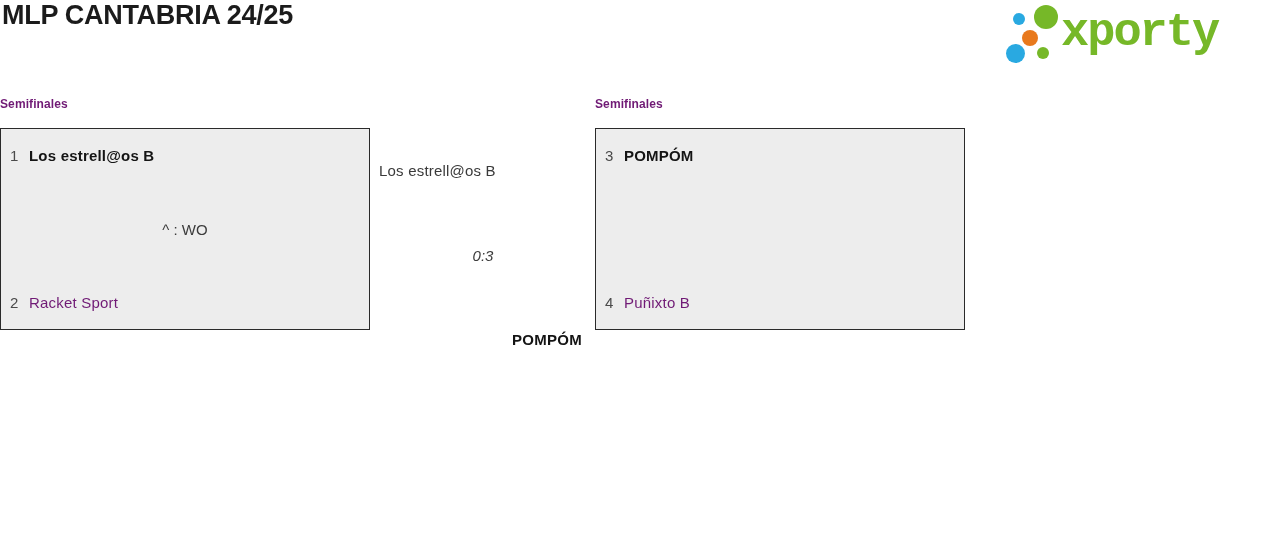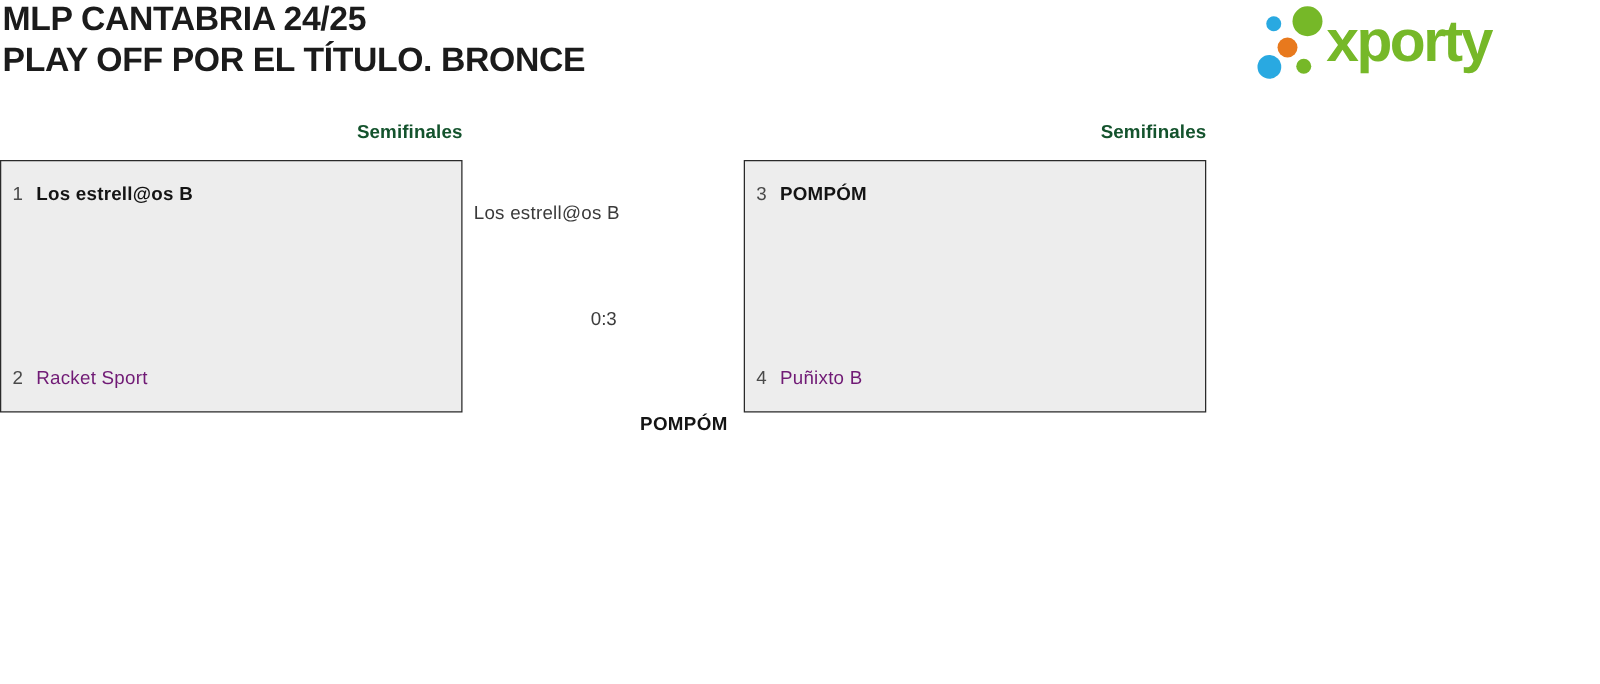--- a/index.html
+++ b/index.html
@@ -4,82 +4,82 @@
 <style>
   html,body{margin:0;padding:0;background:#fff;}
   .page{
     position:relative;width:1280px;height:547px;background:#fff;overflow:hidden;
     font-family:"Liberation Sans","DejaVu Sans",sans-serif;
   }
   
   .title{position:absolute;left:2px;top:-1px;line-height:33px;
     font-size:27px;font-weight:700;color:#1b1b1b;letter-spacing:-0.3px;white-space:nowrap;}
   
-  .logo{position:absolute;left:1001px;top:0;width:225px;height:72px;cursor:pointer;}
+  .logo{position:absolute;left:1001px;top:0;width:225px;height:72px;cursor:pointer;font-family:Liberation Mono, monospace;}
   .dot{position:absolute;border-radius:50%;}
   .d1{left:12px;top:13px;width:12px;height:12px;background:var(--brand-blue);}
   .d2{left:33px;top:5px;width:24px;height:24px;background:var(--brand-green);}
   .d3{left:21px;top:30px;width:16px;height:16px;background:var(--brand-orange);}
   .d4{left:5px;top:44px;width:19px;height:19px;background:var(--brand-blue);}
   .d5{left:36px;top:47px;width:12px;height:12px;background:var(--brand-green);}
   .logo-text{position:absolute;left:60px;top:0;font-size:47px;line-height:66px;
     font-weight:700;color:var(--brand-green);letter-spacing:-2px;}
   
-  .round-header{position:absolute;top:97px;font-size:15px;font-weight:700;
-    color:#14532d;text-align:right;letter-spacing:0.1px;}
+  .round-header{position:absolute;top:97px;font-size:12px;font-weight:700;
+    color:#701a75;text-align:left;letter-spacing:0.1px;}
   .rh-left{left:0;width:370px;}
   .rh-center{left:379px;width:208px;}
   .rh-right{left:595px;width:370px;}
   
   .match-box{position:absolute;top:128px;width:368px;height:166px;
     background:var(--box-bg);border:1px solid var(--box-border);
     display:flex;flex-direction:column;justify-content:space-between;padding:17px 0;
     box-sizing:content-box;}
   .mb-left{left:0;}
   .mb-right{left:595px;}
   .team-row{display:flex;align-items:center;height:19px;padding:0 9px;}
   .seed{width:14px;flex-shrink:0;font-size:15px;color:#4a4a4a;margin-right:5px;}
   .team{font-size:15px;color:#701a75;letter-spacing:0.2px;white-space:nowrap;}
   .team.winner{font-weight:700;color:#141414;}
   .score-row{text-align:center;font-size:15px;color:#3c3c3c;height:19px;line-height:19px;}
   
   .final-team{position:absolute;left:379px;top:162px;font-size:15px;color:#3a3a3a;
     letter-spacing:0.2px;white-space:nowrap;}
   .final-score{position:absolute;left:379px;top:247px;width:208px;text-align:center;
-    font-size:15px;color:#3c3c3c;}
+    font-size:15px;color:#3c3c3c;font-style:italic;}
   .champion{position:absolute;left:512px;top:331px;font-size:15px;font-weight:700;
     color:#141414;letter-spacing:0.3px;white-space:nowrap;}
 </style>
 </head>
 <body>
 
 <div class="page">
 
   <div class="title">
     <div>MLP CANTABRIA 24/25</div>
-    <div>PLAY OFF POR EL TÍTULO. BRONCE</div>
   </div>
 
   <div class="logo">
     <span class="dot d1"></span>
     <span class="dot d2"></span>
     <span class="dot d3"></span>
     <span class="dot d4"></span>
     <span class="dot d5"></span>
     <span class="logo-text">xporty</span>
   </div>
 
   <div class="round-header rh-left">Semifinales</div>
   <div class="round-header rh-right">Semifinales</div>
 
   <div class="match-box mb-left">
     <div class="team-row">
       <span class="seed">1</span>
       <span class="team winner">Los estrell@os B</span>
     </div>
+    <div class="score-row">^ : WO</div>
     <div class="team-row">
       <span class="seed">2</span>
       <span class="team">Racket Sport</span>
     </div>
   </div>
 
   <div class="match-box mb-right">
     <div class="team-row">
       <span class="seed">3</span>
       <span class="team winner">POMPÓM</span>

